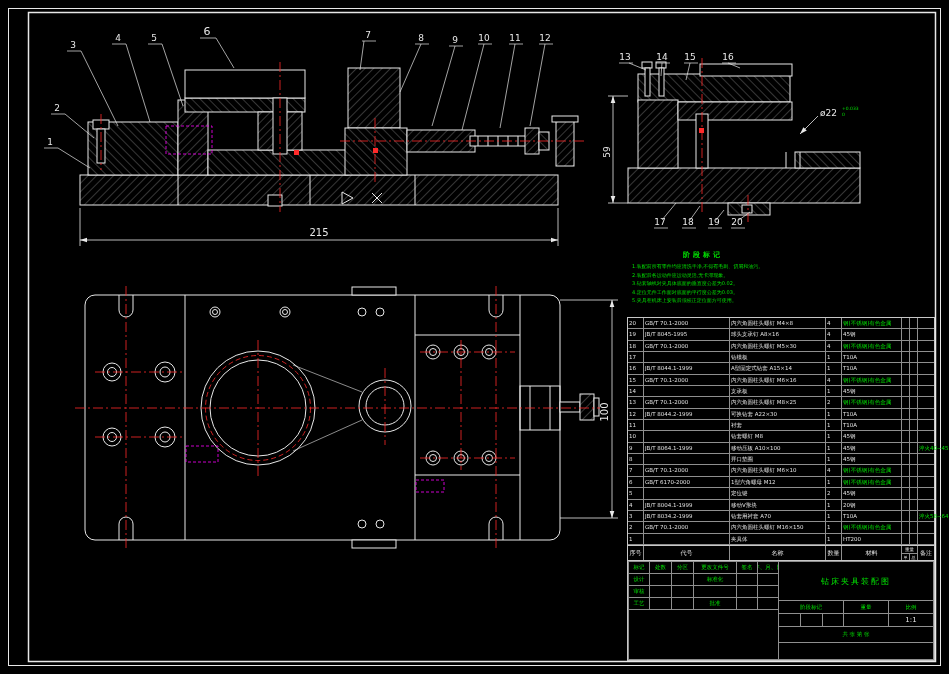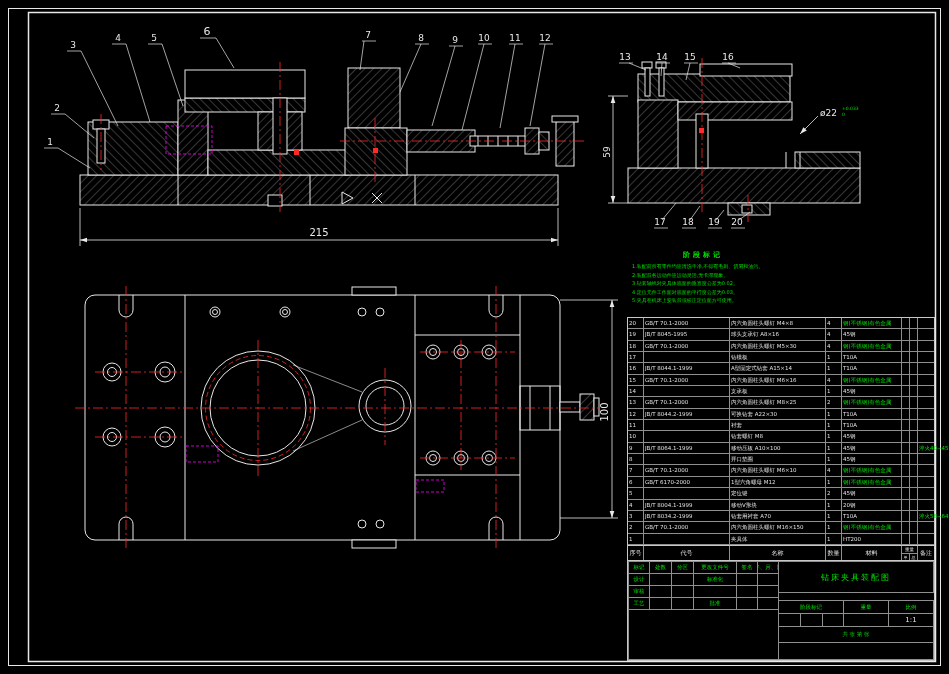--- a/index.html
+++ b/index.html
@@ -553,21 +553,21 @@
 
     <div class="tc" style="left:0;top:36px;width:22px;height:13px">工艺</div>
     <div class="tc" style="left:21px;top:36px;width:23px;height:13px"></div>
     <div class="tc" style="left:43px;top:36px;width:23px;height:13px"></div>
     <div class="tc" style="left:65px;top:36px;width:44px;height:13px">批准</div>
     <div class="tc" style="left:108px;top:36px;width:22px;height:13px"></div>
     <div class="tc" style="left:129px;top:36px;width:22px;height:13px"></div>
 
     <div class="tc" style="left:0;top:48px;width:151px;height:51px"></div>
 
-    <div class="tc big" style="left:150px;top:0;width:156px;height:32px">钻床夹具装配图</div>
+    <div class="tc big" style="left:150px;top:0;width:156px;height:40px">钻床夹具装配图</div>
     <div class="tc" style="left:150px;top:39px;width:66px;height:14px">阶段标记</div>
     <div class="tc" style="left:215px;top:39px;width:46px;height:14px">重量</div>
     <div class="tc" style="left:260px;top:39px;width:46px;height:14px">比例</div>
     <div class="tc" style="left:150px;top:52px;width:23px;height:14px"></div>
     <div class="tc" style="left:172px;top:52px;width:23px;height:14px"></div>
     <div class="tc" style="left:194px;top:52px;width:22px;height:14px"></div>
     <div class="tc" style="left:215px;top:52px;width:46px;height:14px"></div>
     <div class="tc white sv" style="left:260px;top:52px;width:46px;height:14px">1:1</div>
     <div class="tc" style="left:150px;top:65px;width:156px;height:17px">共 张 第 张</div>
     <div class="tc" style="left:150px;top:81px;width:156px;height:18px"></div>

